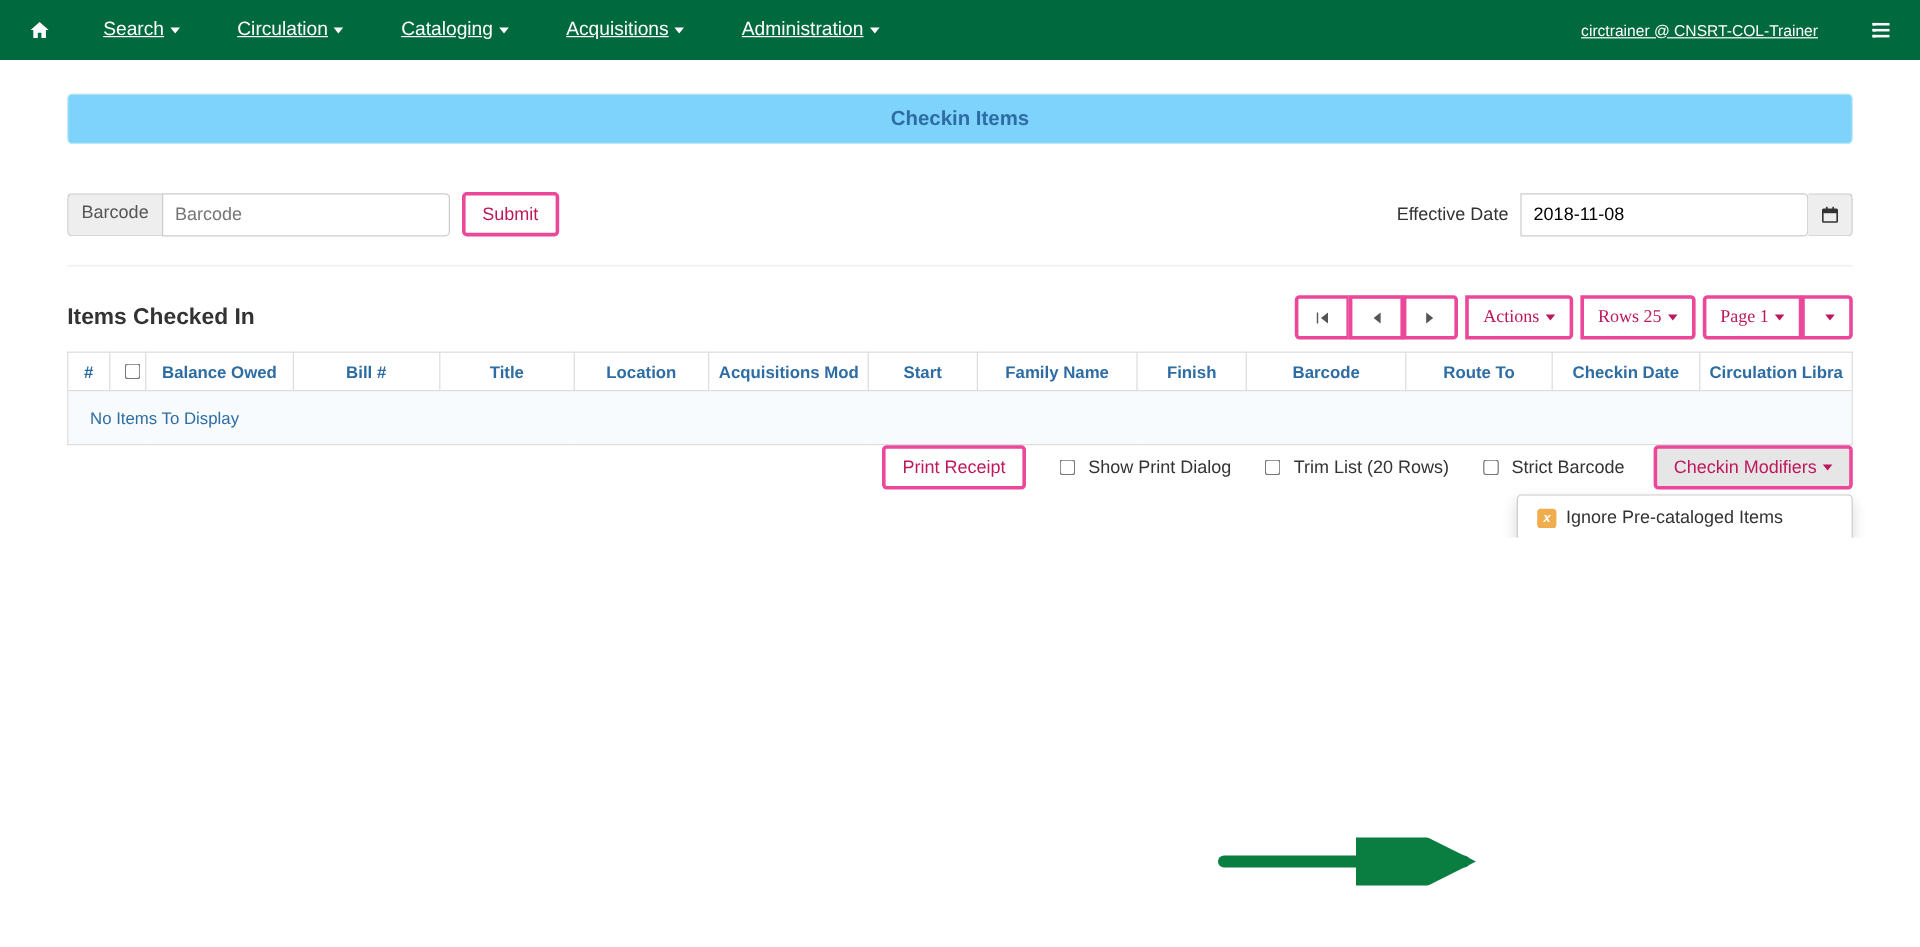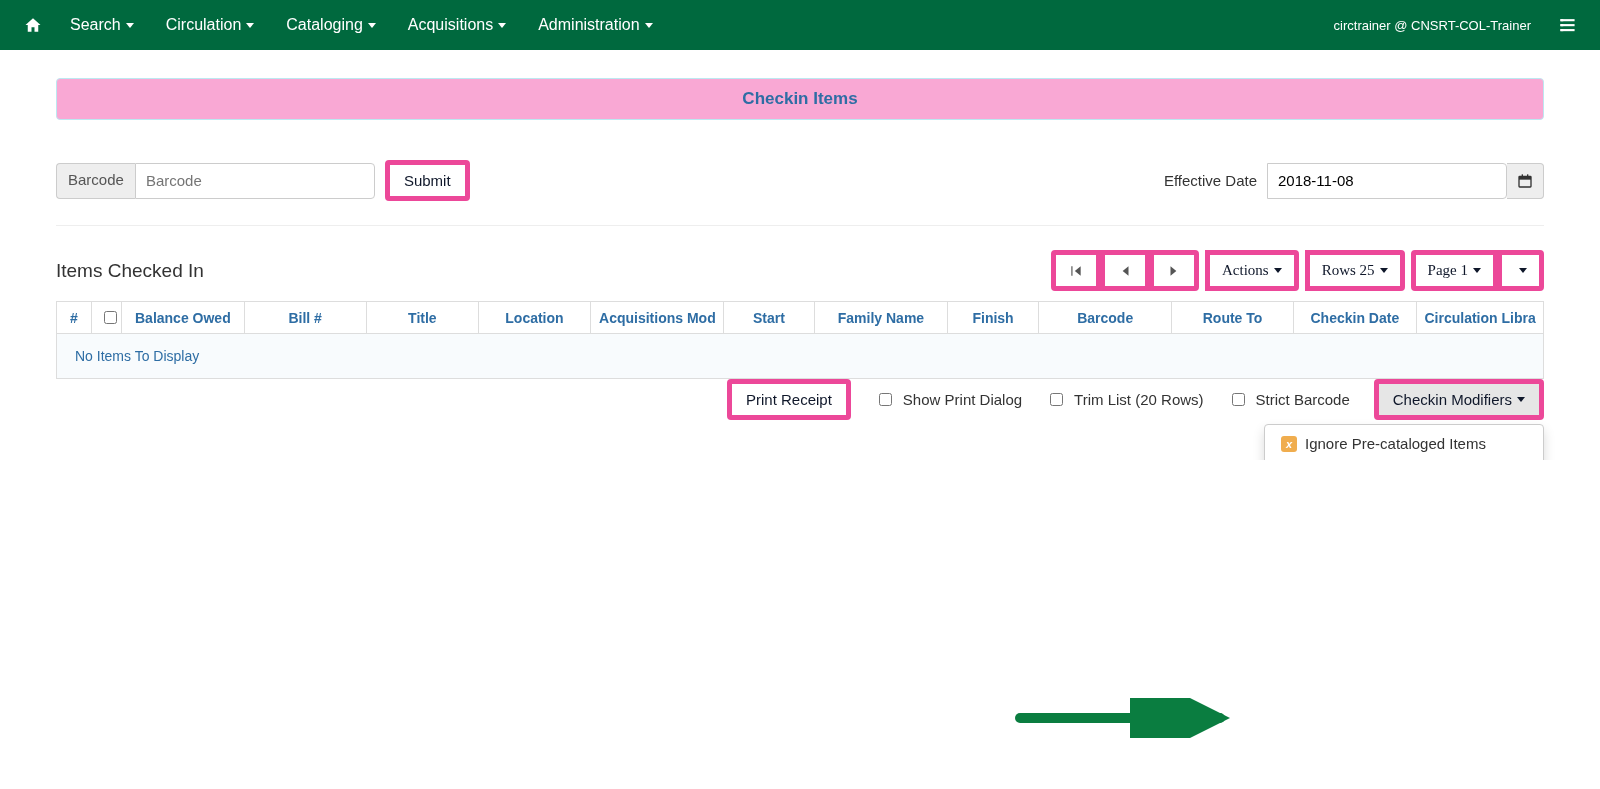--- a/index.html
+++ b/index.html
@@ -15,21 +15,21 @@
   
   .navbar {
     background: #00693E;
     color: #fff;
     height: 50px;
     display: flex;
     align-items: center;
     padding: 0 12px;
   }
   .navbar .nav-left, .navbar .nav-right {
-    display: flex; align-items: center; gap: 0;
+    display: flex; align-items: center; gap: 16px; text-decoration: underline;
   }
   .navbar .nav-right { margin-left: auto; }
   .nav-item {
     display: flex; align-items: center;
     padding: 12px 16px;
     font-size: 16px;
     color: #fff;
     cursor: pointer;
     white-space: nowrap;
   }
@@ -47,21 +47,21 @@
     white-space: nowrap;
   }
   .home-icon svg, .grid-icon svg { display: block; }
   .home-icon, .grid-icon { padding: 10px 12px; cursor: pointer; }
 
   
   .page {
     padding: 20px 56px 40px 56px;
   }
   .panel-title {
-    background: #f9a8d4;
+    background: #7dd3fc;
     border: 1px solid #bce8f1;
     color: #2E6DA4;
     font-weight: bold;
     font-size: 17px;
     text-align: center;
     padding: 10px 12px;
     border-radius: 4px;
     margin: 8px 0 40px 0;
   }
 
@@ -89,29 +89,29 @@
     font-size: 15px;
     height: 36px;
     width: 240px;
     border-radius: 0 4px 4px 0;
   }
   input.eff-date {
     border-radius: 4px 0 0 4px;
     width: 200px;
   }
   .btn {
-    border: 5px solid #ec4899;
+    border: 3px solid #ec4899;
     background: #fff;
     padding: 7px 14px;
     font-size: 15px;
     cursor: pointer;
     border-radius: 4px;
     display: inline-flex;
     align-items: center;
-    color: #0f172a;
+    color: #be185d;
   }
   .btn-open {
     background: #e6e6e6;
   }
   .submit-btn { margin-left: 10px; }
   .eff-date-group {
     display: flex; align-items: center;
   }
   .eff-date-label {
     margin-right: 10px;
@@ -129,21 +129,21 @@
   }
 
   
   .list-header {
     display: flex; align-items: center; justify-content: space-between;
     margin-bottom: 10px;
   }
   .list-header h3 {
     margin: 0;
     font-size: 19px;
-    font-weight: normal;
+    font-weight: bold;
   }
   .btn-group {
     display: flex;
   }
   .btn-group .btn {
     border-radius: 0;
     margin-left: -1px;
     padding: 7px 12px;
     font-family: Liberation Serif, serif;
   }

